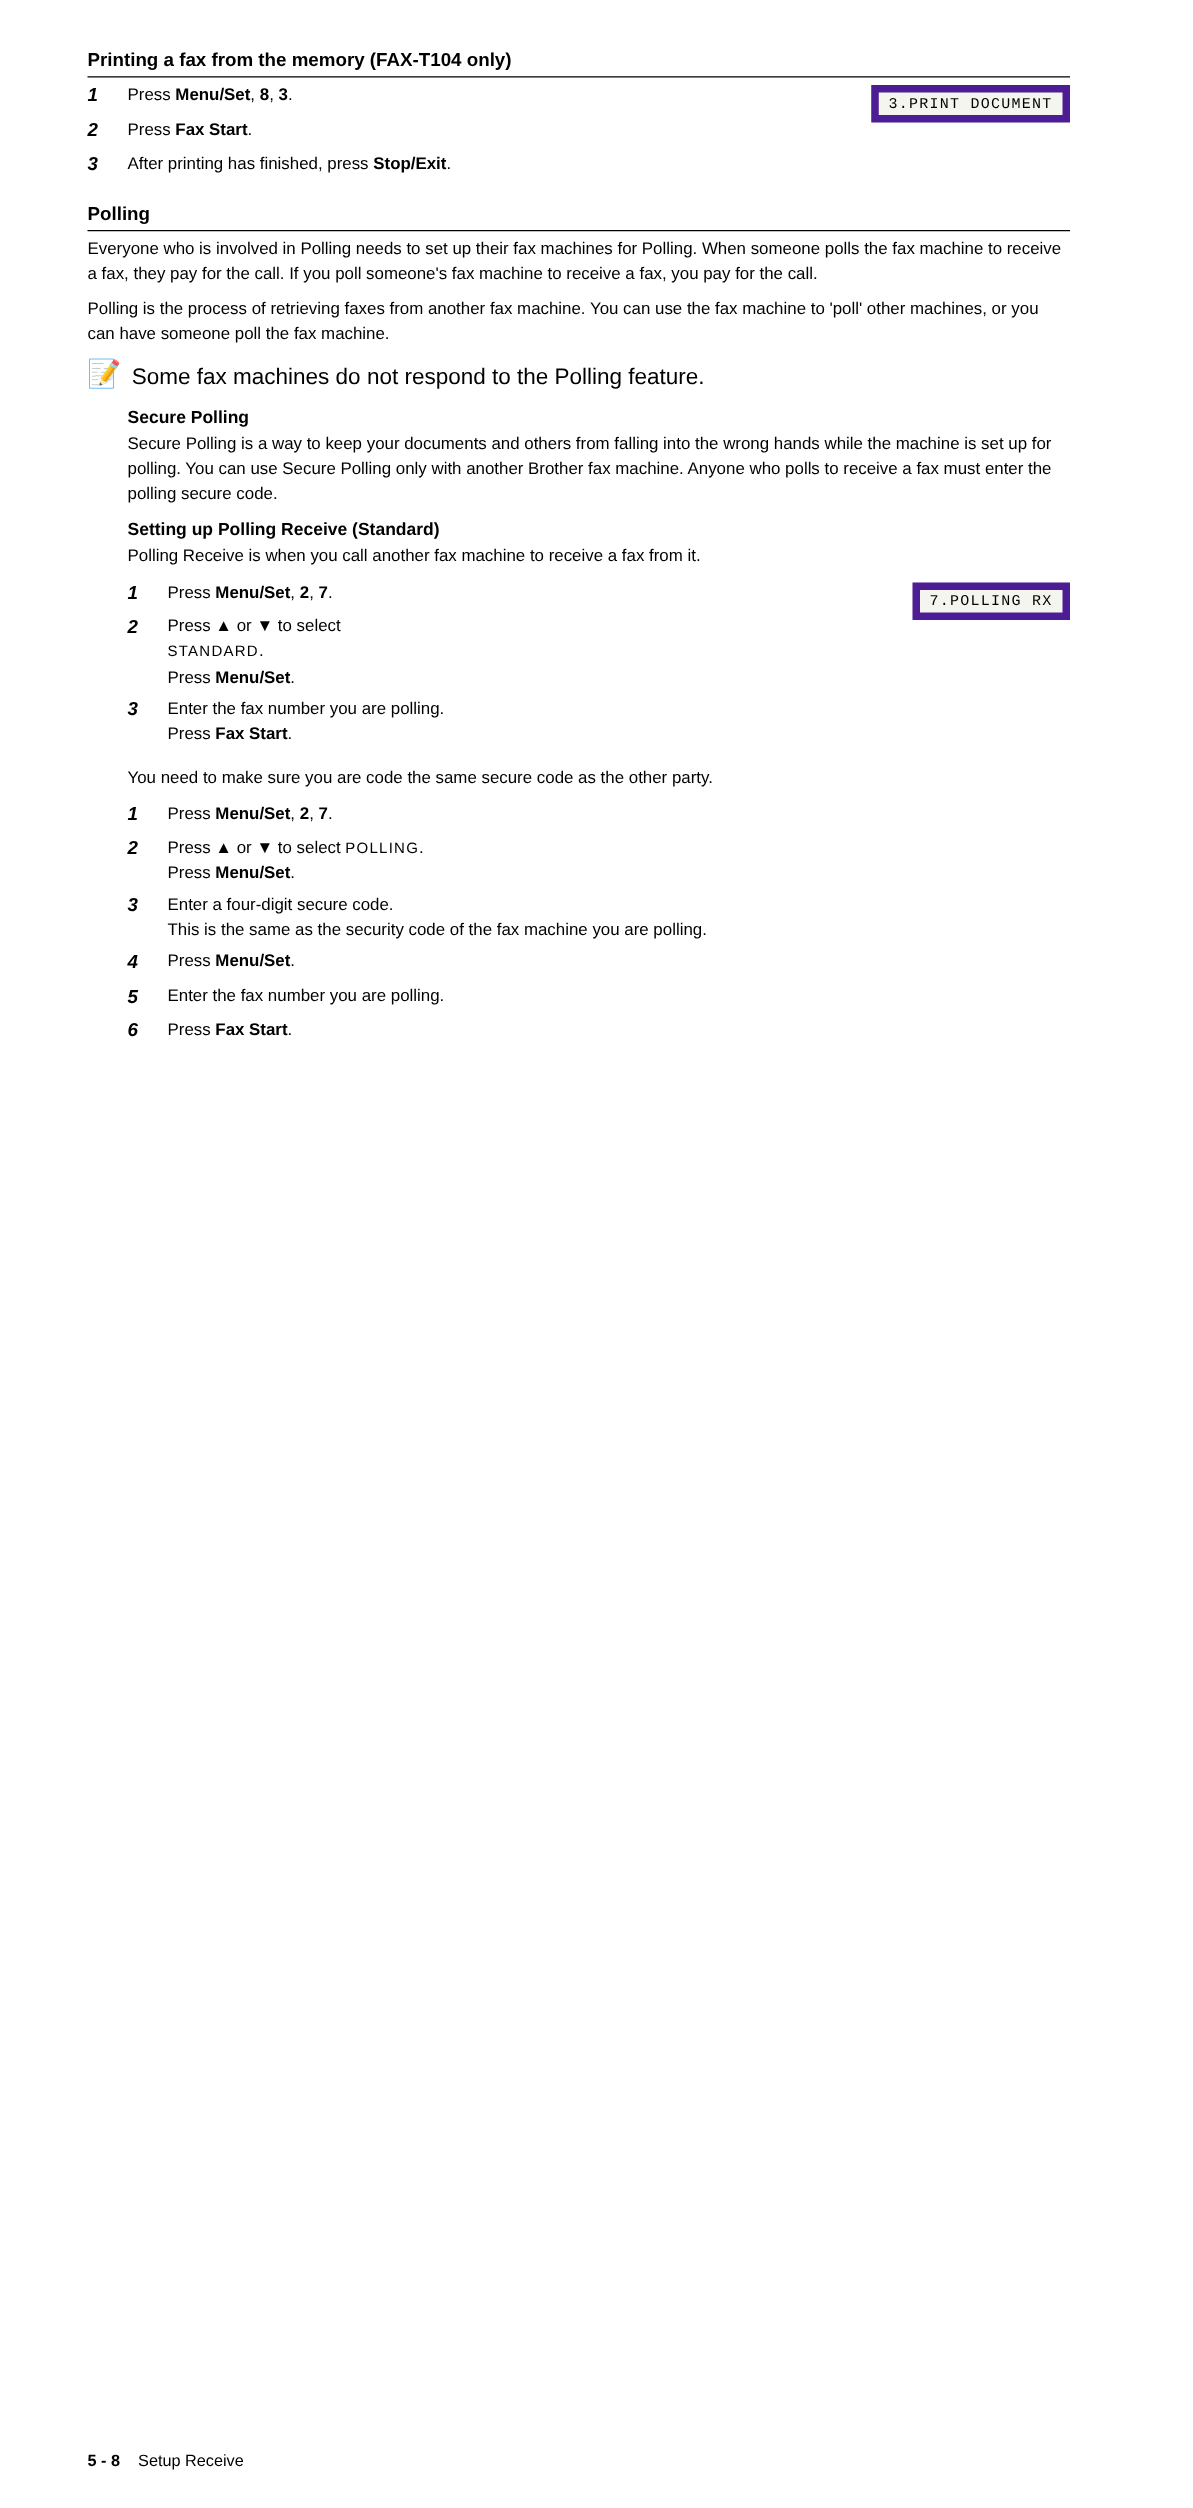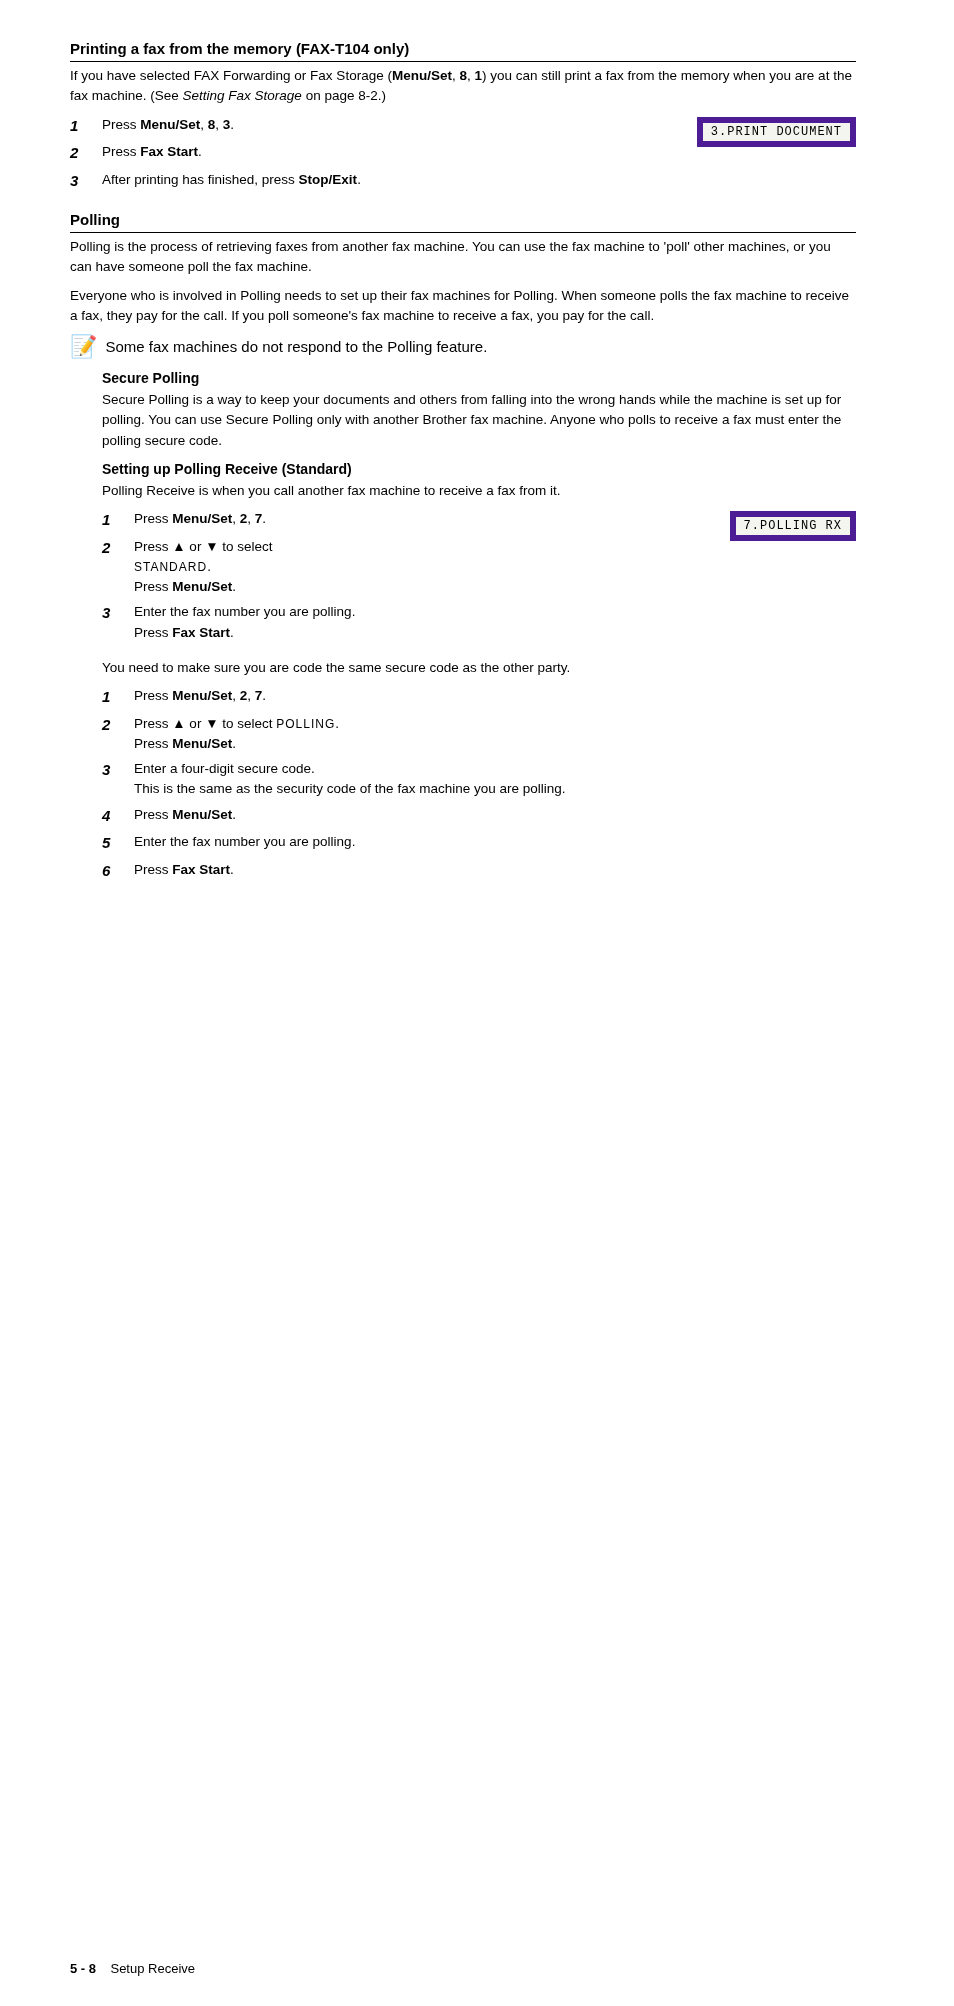--- a/index.html
+++ b/index.html
@@ -52,21 +52,21 @@
     }
 
     .note-icon {
       font-size: 22px;
       margin-right: 8px;
       flex-shrink: 0;
       margin-top: -2px;
     }
 
     .note-text {
-      font-size: 15px;
+      font-size: 18px;
       line-height: 1.5;
     }
 
     .steps-list {
       list-style: none;
       margin-left: 0;
       padding-left: 0;
     }
 
     .step-item {
@@ -147,25 +147,20 @@
     }
   </style>
 </head>
 <body>
 
 <div class="page">
 
   <div>
     <div class="section-title">Printing a fax from the memory (FAX-T104 only)</div>
 
-    <p class="body-text">
-      If you have selected FAX Forwarding or Fax Storage (<b>Menu/Set</b>,
-      <b>8</b>, <b>1</b>) you can still print a fax from the memory when you are at the
-      fax machine. (See <i>Setting Fax Storage</i> on page 8-2.)
-    </p>
 
     <div class="inline-step-row">
       <div class="inline-step-left">
         <ol class="steps-list">
           <li class="step-item">
             <span class="step-number"><i>1</i></span>
             <span class="step-content">
               Press <b>Menu/Set</b>, <b>8</b>, <b>3</b>.
             </span>
           </li>
@@ -186,30 +181,30 @@
       <div class="inline-step-right">
         <span class="lcd-box">3.PRINT DOCUMENT</span>
       </div>
     </div>
   </div>
 
   <div class="section-gap">
     <div class="section-title">Polling</div>
 
     <p class="body-text">
-      Polling is the process of retrieving faxes from another fax machine.
-      You can use the fax machine to 'poll' other machines, or you can
-      have someone poll the fax machine.
-    </p>
-
-    <p class="body-text">
       Everyone who is involved in Polling needs to set up their fax
       machines for Polling. When someone polls the fax machine to
       receive a fax, they pay for the call. If you poll someone's fax
       machine to receive a fax, you pay for the call.
+    </p>
+
+    <p class="body-text">
+      Polling is the process of retrieving faxes from another fax machine.
+      You can use the fax machine to 'poll' other machines, or you can
+      have someone poll the fax machine.
     </p>
 
     <div class="note-box">
       <span class="note-icon">📝</span>
       <span class="note-text">Some fax machines do not respond to the Polling feature.</span>
     </div>
 
     <div class="subsection-gap">
       <div class="subsection-title">Secure Polling</div>
       <p class="body-text">

